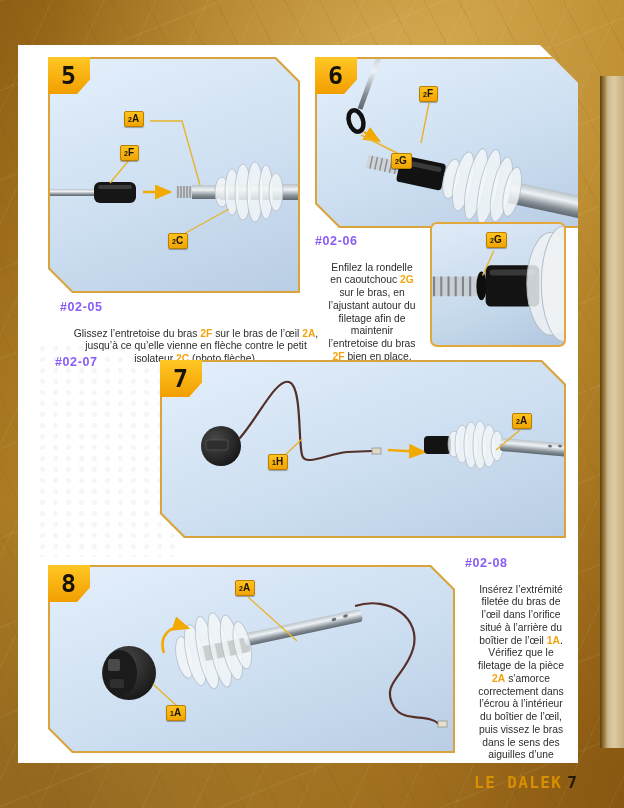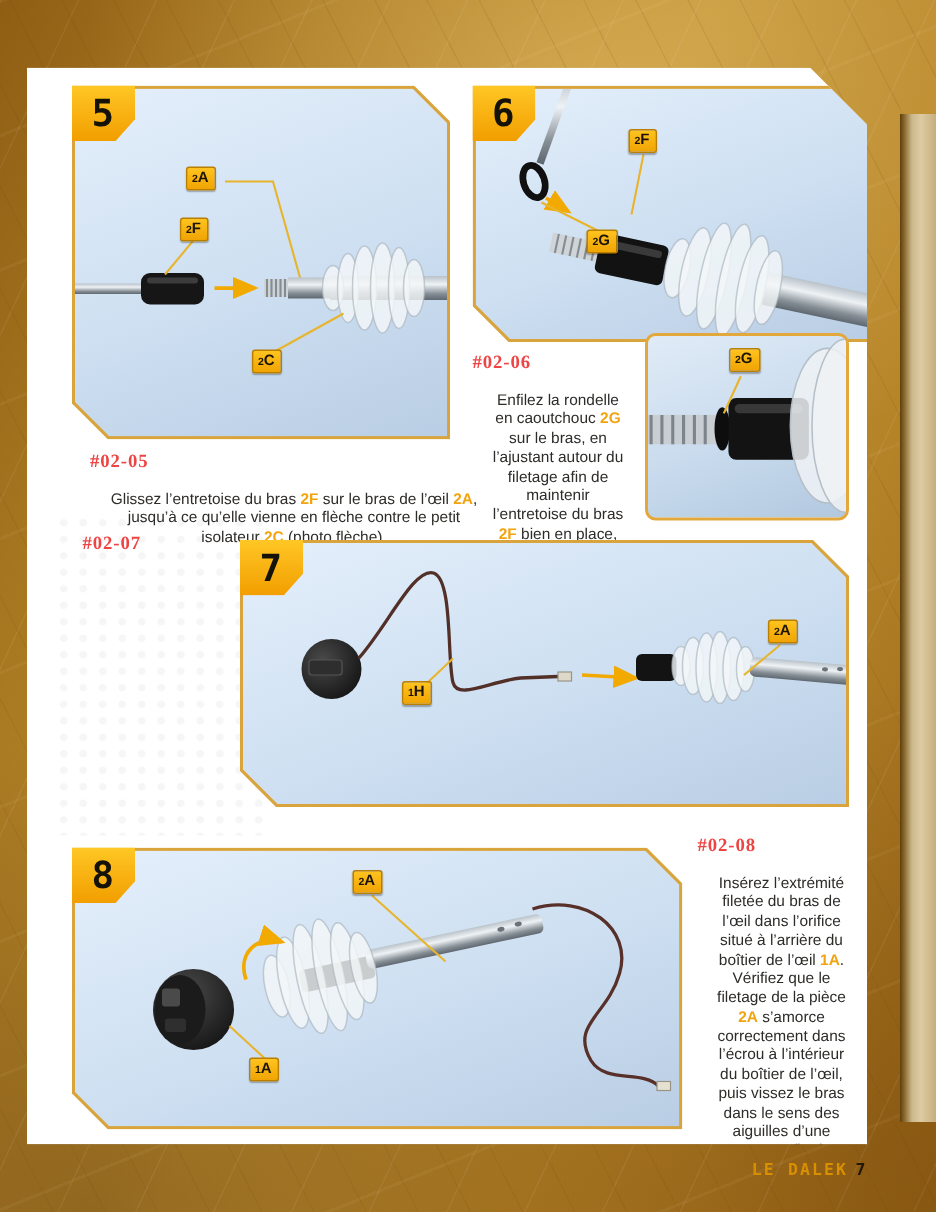--- a/index.html
+++ b/index.html
@@ -38,24 +38,24 @@
   .tag{position:absolute;z-index:5;background:linear-gradient(180deg,#FFC31F,#F0A403);
     color:#1c1403;font-weight:bold;font-size:10px;line-height:1;padding:2px 4px 2px 3px;
     border:1px solid #B97F00;border-radius:2px;box-shadow:0 1px 1px rgba(0,0,0,.3);
     font-family:"Liberation Sans",sans-serif;}
   .tag::first-letter{font-size:7px;}
   .inset{position:absolute;left:412px;top:177px;width:132px;height:121px;z-index:6;
     background:linear-gradient(160deg,#e0ebf7 0%,#c6d9ec 60%,#b2c8df 100%);
     border:2px solid #E3A83C;border-radius:7px;overflow:hidden;}
   .instr{position:absolute;color:#2e2c29;font-size:10.3px;line-height:1.24;}
   .instr h4{margin:0 0 3px 0;font-size:12.5px;font-weight:bold;letter-spacing:.6px;
-    color:#ef4444;font-family:Liberation Serif, serif;}
+    color:#8b5cf6;font-family:Liberation Sans, sans-serif;}
   .instr p{margin:12px;text-align:center;}
   .hl{color:#F2A40E;font-weight:bold;}
-  .footer{position:absolute;right:47px;top:773px;font-size:11px;font-weight:bold;
+  .footer{position:absolute;right:47px;top:773px;font-size:16px;font-weight:bold;
     letter-spacing:1.4px;color:#D88F00;font-family:"DejaVu Sans Mono",monospace;}
   .footer .pg{color:#241806;margin-left:5px;letter-spacing:0;}
 </style>
 </head>
 <body>
 
 <div class="stage">
   <div class="next-page"></div>
 
   <div class="page">

